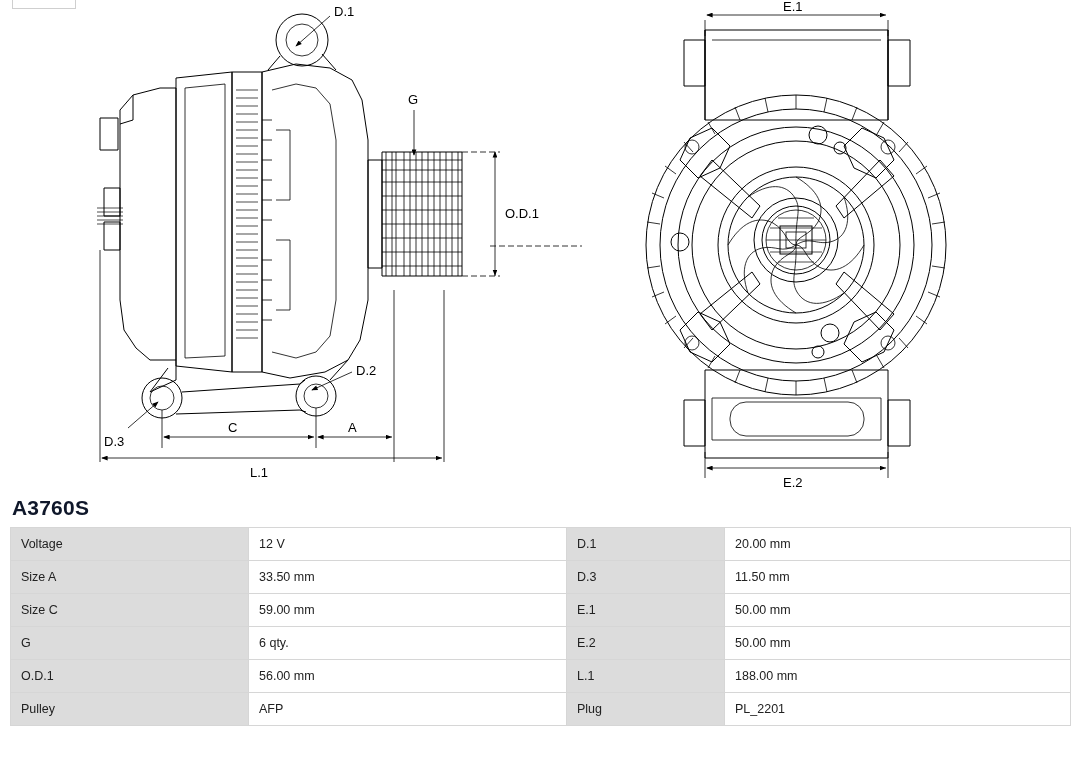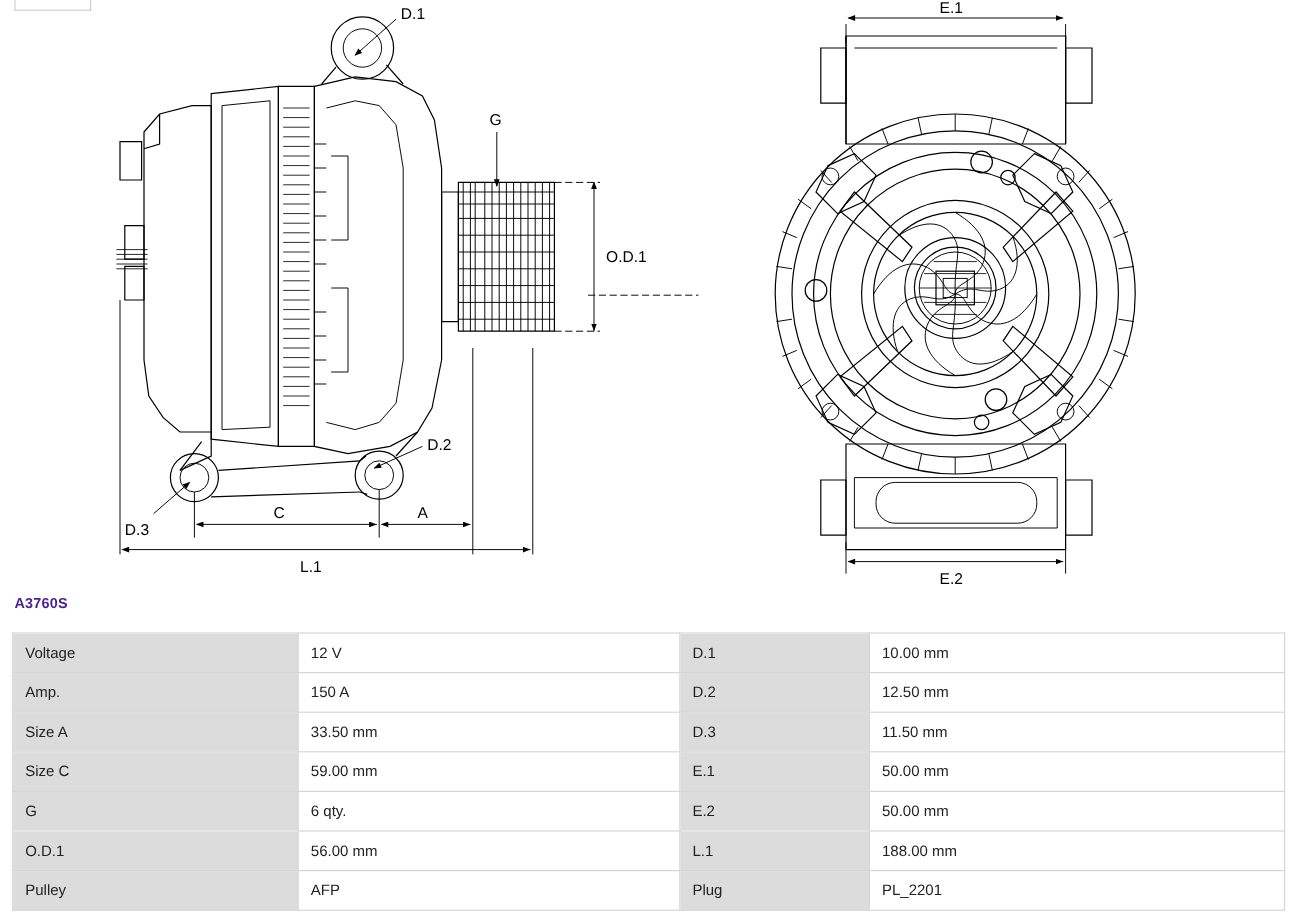--- a/index.html
+++ b/index.html
@@ -24,23 +24,23 @@
     position: absolute;
     left: 0;
     top: 0;
     width: 1080px;
     height: 495px;
   }
   .part-number {
     position: absolute;
     left: 12px;
     top: 496px;
-    font-size: 12px;
+    font-size: 21px;
     font-weight: bold;
-    color: #4c1d95;
+    color: #0f172a;
     letter-spacing: 0.2px;
   }
   .spec-table {
     position: absolute;
     left: 10px;
     top: 527px;
     width: 1060px;
     border-collapse: collapse;
     table-layout: fixed;
     font-size: 12.5px;
@@ -373,27 +373,21 @@
       <col class="col-label-left">
       <col class="col-value-left">
       <col class="col-label-right">
       <col class="col-value-right">
     </colgroup>
     <tbody>
       <tr>
         <td class="label">Voltage</td>
         <td class="value">12 V</td>
         <td class="label">D.1</td>
-        <td class="value">10.00 mm</td>
-      </tr>
-      <tr>
-        <td class="label">Amp.</td>
-        <td class="value">150 A</td>
-        <td class="label">D.2</td>
-        <td class="value">12.50 mm</td>
+        <td class="value">20.00 mm</td>
       </tr>
       <tr>
         <td class="label">Size A</td>
         <td class="value">33.50 mm</td>
         <td class="label">D.3</td>
         <td class="value">11.50 mm</td>
       </tr>
       <tr>
         <td class="label">Size C</td>
         <td class="value">59.00 mm</td>

